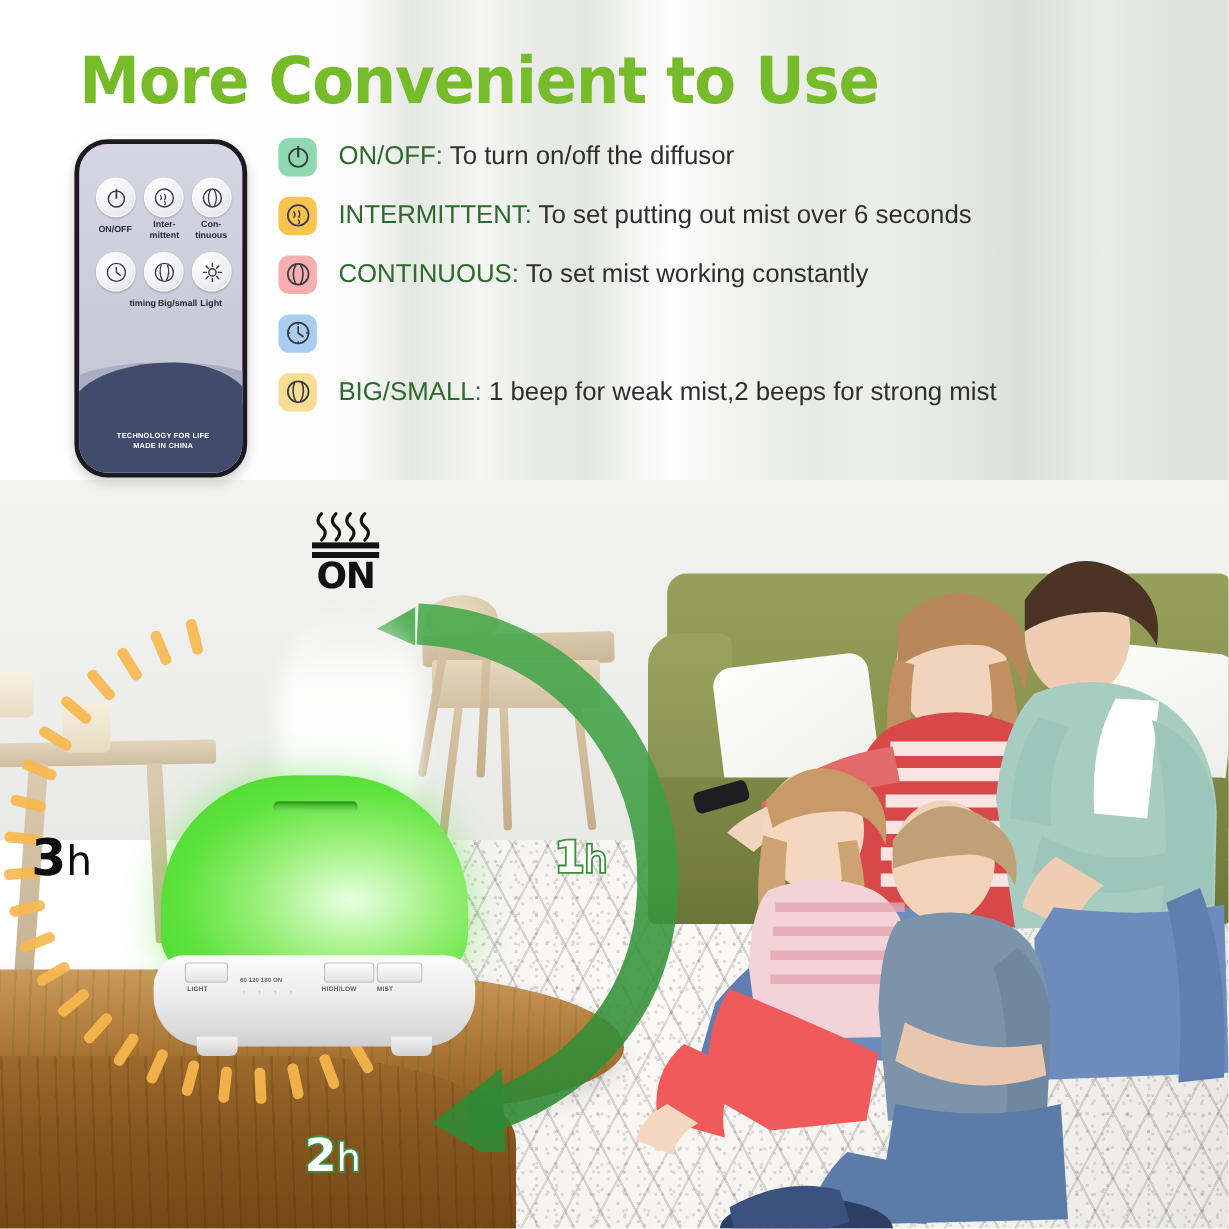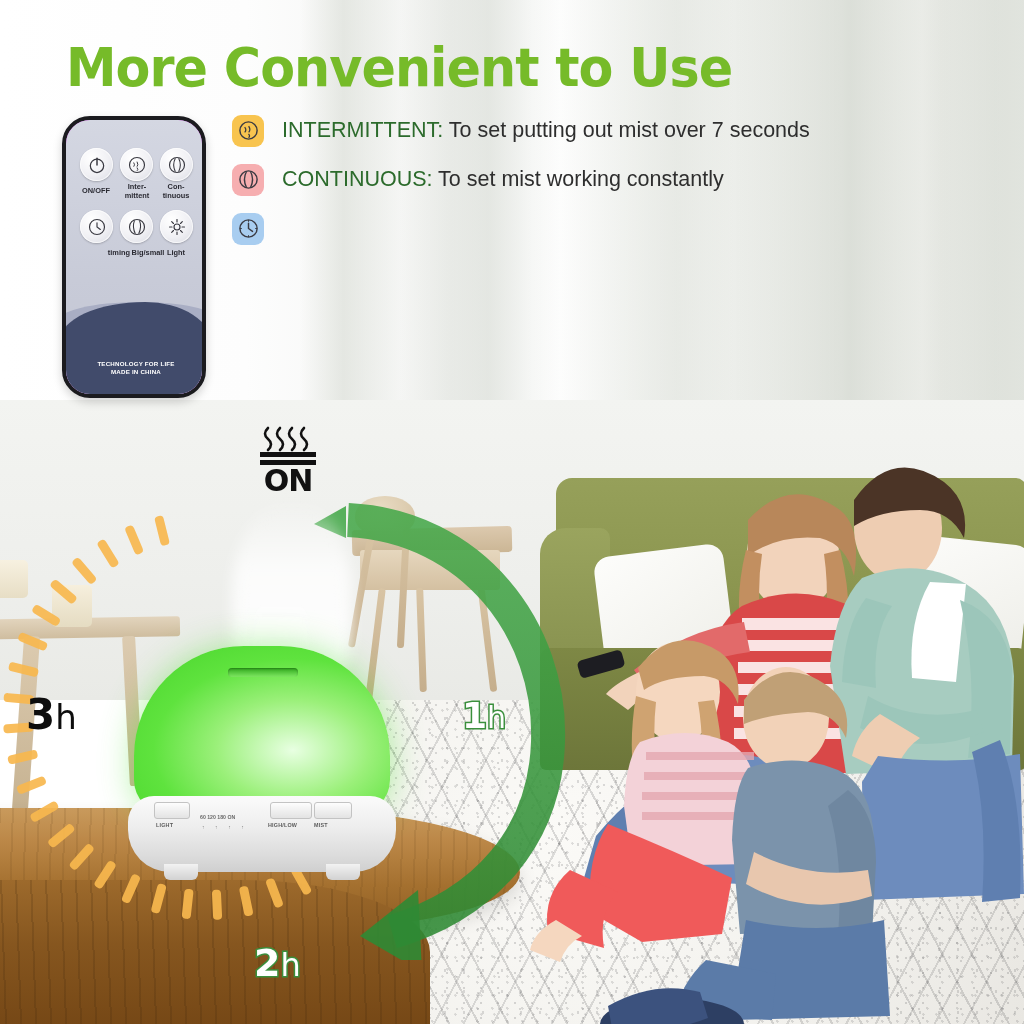--- a/index.html
+++ b/index.html
@@ -547,27 +547,36 @@
     <div class="rlabel" style="left:60px; top:128px;">
       <span>Big/small</span>
     </div>
     <div class="rlabel" style="left:88px; top:128px;">
       <span>Light</span>
     </div>
   </div>
 
   <div class="features" id="features">
       <div class="frow">
+        <div class="ficon" style="background: rgb(143, 217, 176);">
+          <svg width="23" height="23" viewBox="0 0 24 24">
+            <circle cx="12" cy="13" r="8" fill="none" stroke="#3a3a42" stroke-width="1.6"></circle>
+       <line x1="12" y1="3.5" x2="12" y2="12" stroke="#3a3a42" stroke-width="1.9" stroke-linecap="round"></line>
+          </svg>
+        </div>
+        <div class="ftext"><span class="flabel">ON/OFF:</span><span>  To turn on/off the diffusor</span></div>
+      </div>
+      <div class="frow">
         <div class="ficon" style="background: rgb(248, 196, 79);">
           <svg width="23" height="23" viewBox="0 0 24 24">
             <circle cx="12" cy="12" r="9" fill="none" stroke="#3a3a42" stroke-width="1.5"></circle>
        <path d="M8 8.5 q2.4 3 0 5.5 M12.2 7.5 q2.4 4 0 6.5 M12 15.5 q2.2 2.6 0 4" fill="none" stroke="#3a3a42" stroke-width="1.3"></path>
           </svg>
         </div>
-        <div class="ftext"><span class="flabel">INTERMITTENT:</span><span>  To set putting out mist over 7 seconds</span></div>
+        <div class="ftext"><span class="flabel">INTERMITTENT:</span><span>  To set putting out mist over 6 seconds</span></div>
       </div>
       <div class="frow">
         <div class="ficon" style="background: rgb(246, 174, 176);">
           <svg width="23" height="23" viewBox="0 0 24 24">
             <circle cx="12" cy="12" r="9" fill="none" stroke="#3a3a42" stroke-width="1.5"></circle>
        <path d="M10 3.4 q-4.5 8.6 0 17.2 M14 3.4 q4.5 8.6 0 17.2" fill="none" stroke="#3a3a42" stroke-width="1.4"></path>
           </svg>
         </div>
         <div class="ftext"><span class="flabel">CONTINUOUS:</span><span>  To set mist working constantly</span></div>
       </div>
@@ -578,15 +587,24 @@
        <path d="M12 6.6 v5.4 l4.2 3" fill="none" stroke="#3a3a42" stroke-width="1.5" stroke-linecap="round"></path>
        <g stroke="#3a3a42" stroke-width="1.1">
               <line x1="12" y1="3.2" x2="12" y2="5"></line>
        <line x1="12" y1="19" x2="12" y2="20.8"></line>
               <line x1="3.2" y1="12" x2="5" y2="12"></line>
        <line x1="19" y1="12" x2="20.8" y2="12"></line>
             </g>
           </svg>
         </div>
       </div>
+      <div class="frow">
+        <div class="ficon" style="background: rgb(248, 221, 146);">
+          <svg width="23" height="23" viewBox="0 0 24 24">
+            <circle cx="12" cy="12" r="9" fill="none" stroke="#3a3a42" stroke-width="1.5"></circle>
+       <path d="M9 3.4 q-3.4 8.6 1 17.2 M15 3.4 q3.4 8.6 -1 17.2" fill="none" stroke="#3a3a42" stroke-width="1.4"></path>
+          </svg>
+        </div>
+        <div class="ftext"><span class="flabel">BIG/SMALL:</span><span>  1 beep for weak mist,2 beeps for strong mist</span></div>
+      </div>
     </div>
 
 </div>
 
 </body></html>

